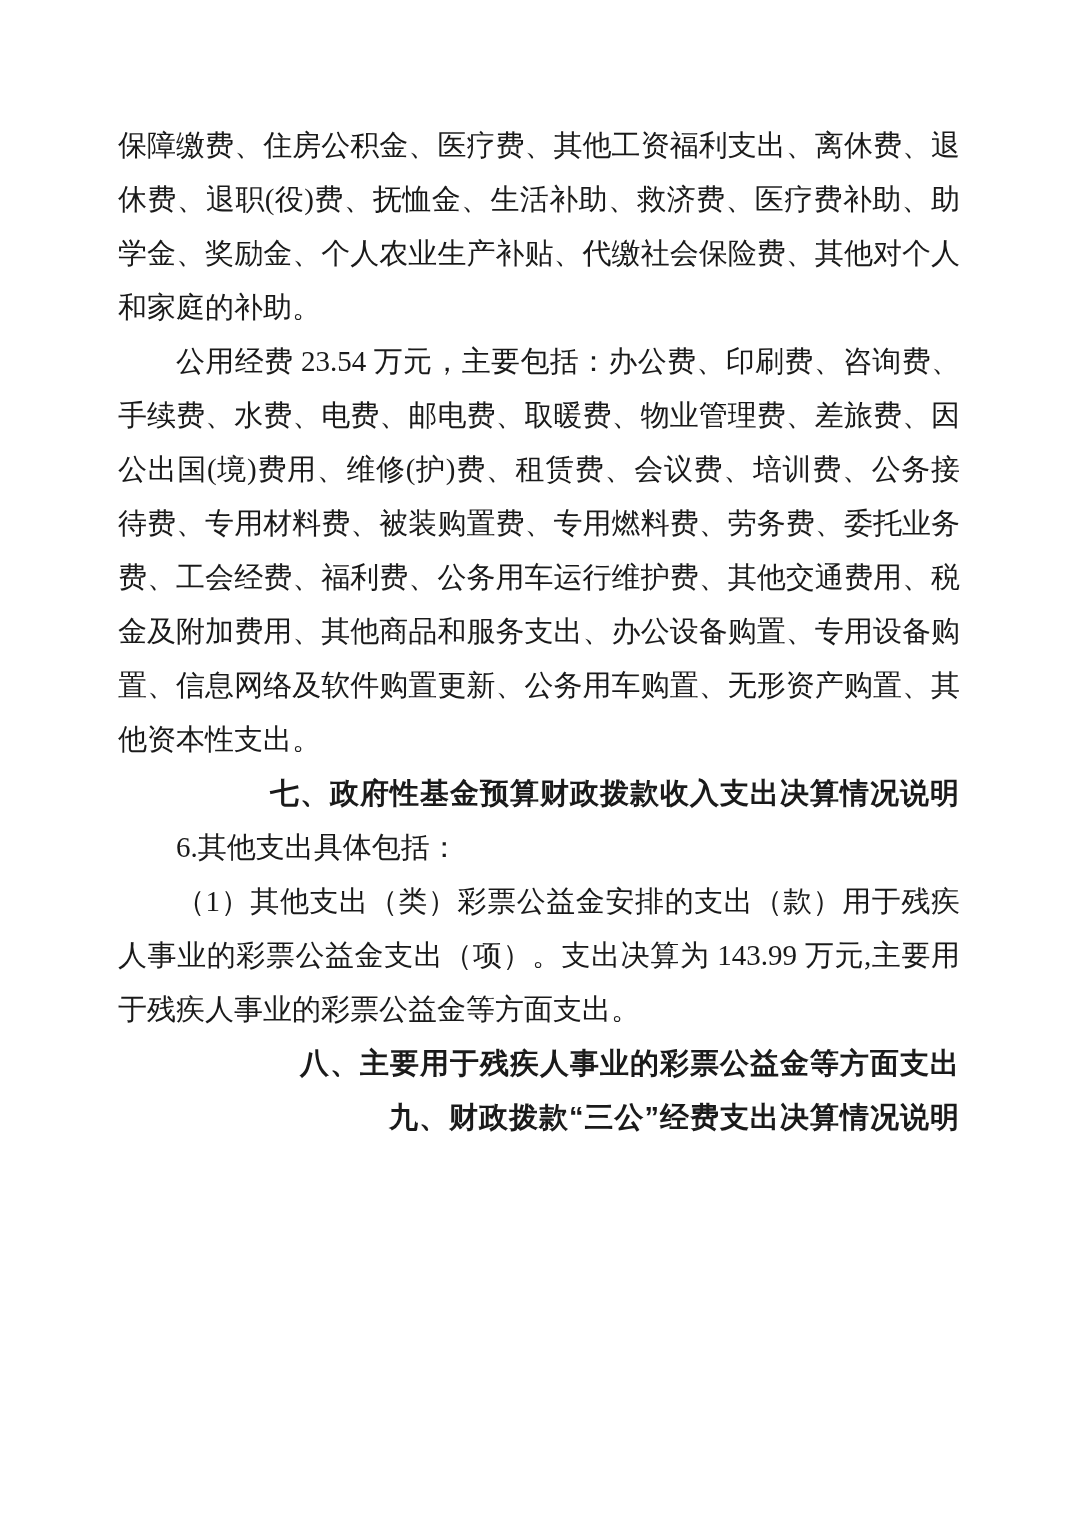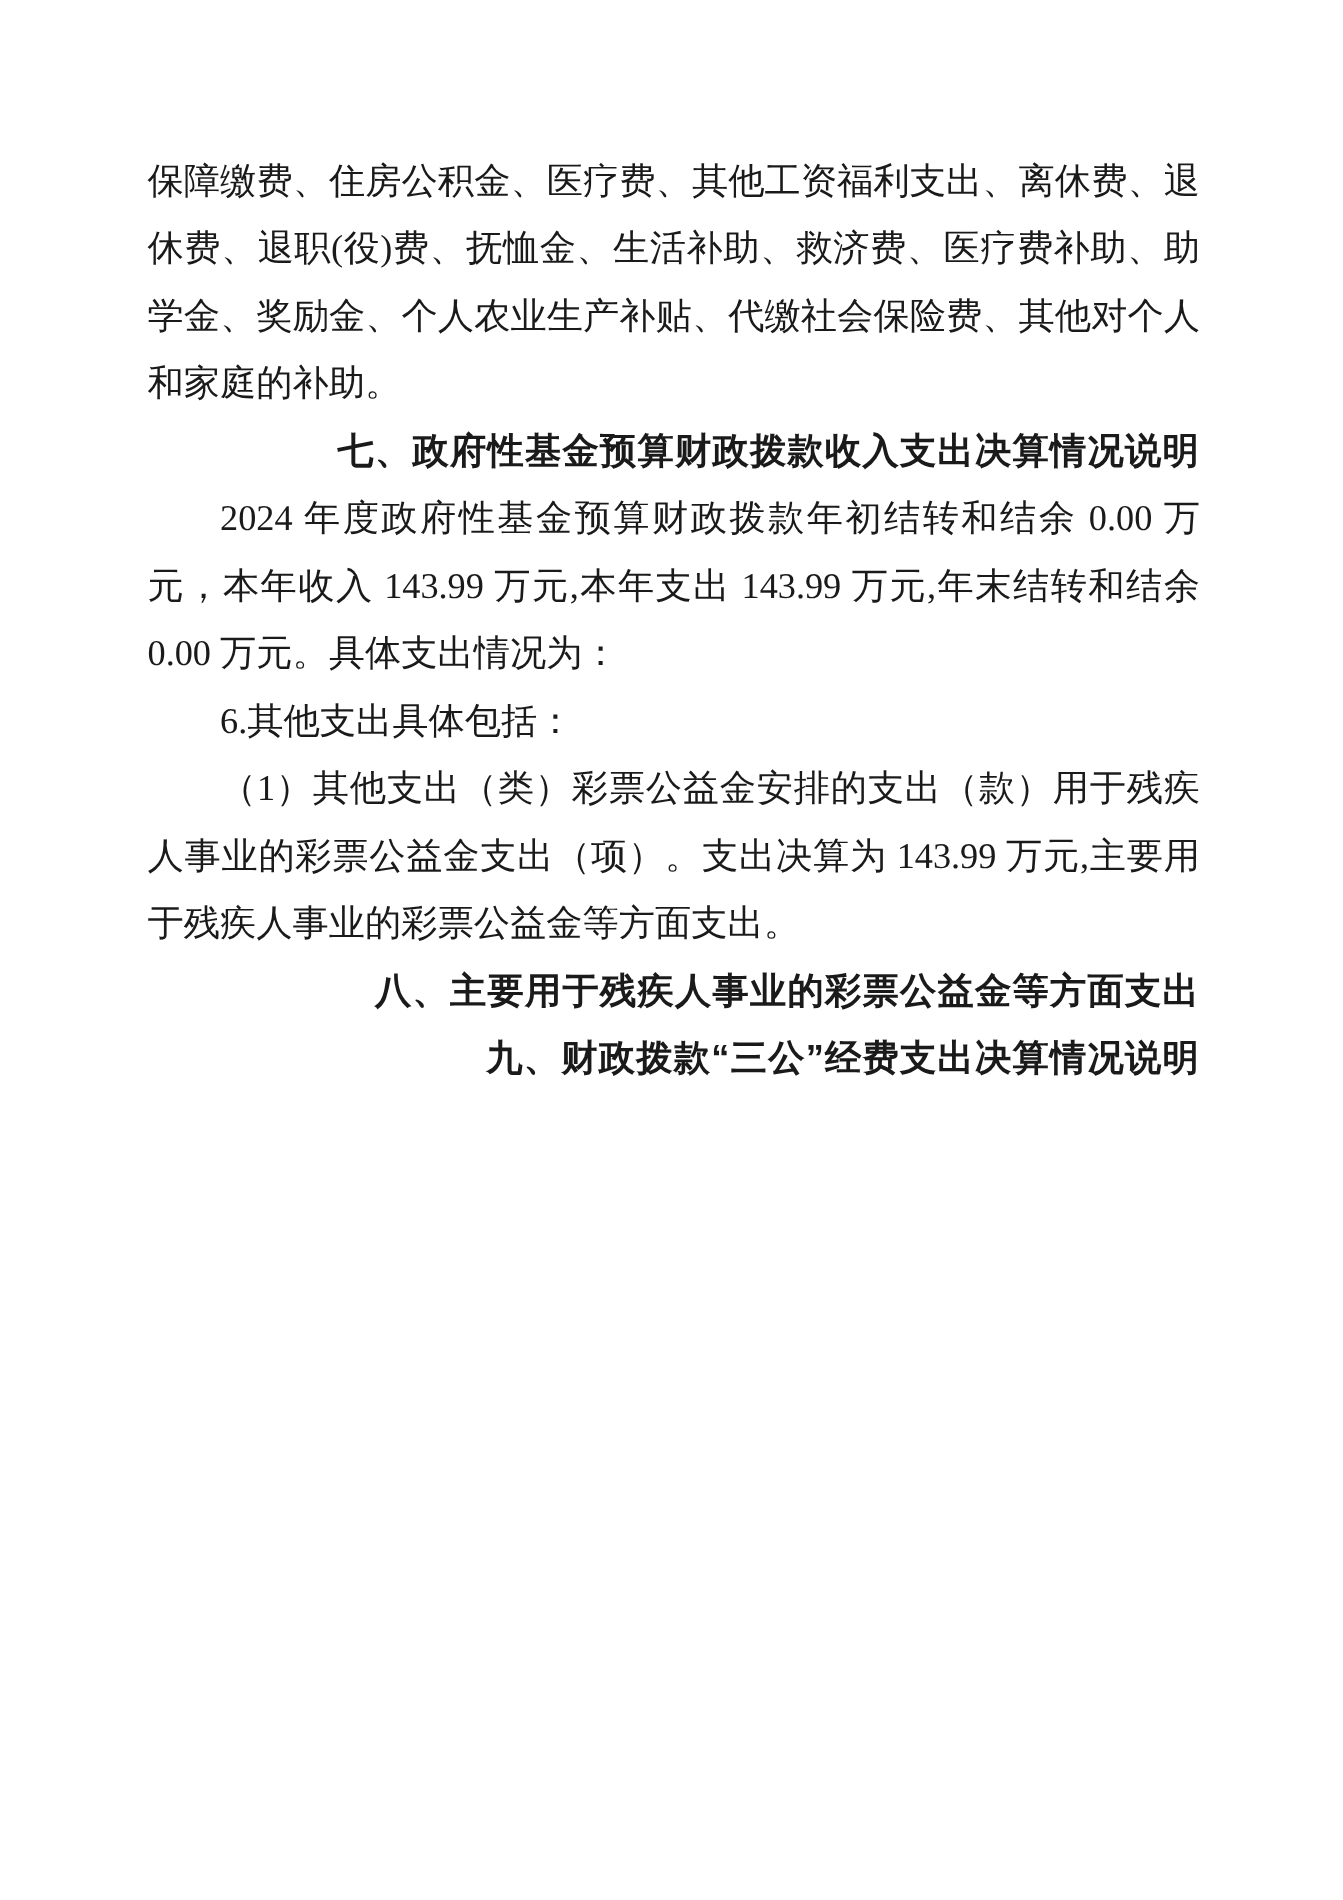--- a/index.html
+++ b/index.html
@@ -54,24 +54,24 @@
   }
 </style>
 </head>
 <body>
 
 <div class="page">
   <div class="content">
 
     <p>保障缴费、住房公积金、医疗费、其他工资福利支出、离休费、退休费、退职(役)费、抚恤金、生活补助、救济费、医疗费补助、助学金、奖励金、个人农业生产补贴、代缴社会保险费、其他对个人和家庭的补助。</p>
 
+    <p class="para-indent">公用经费 23.54 万元，主要包括：办公费、印刷费、咨询费、手续费、水费、电费、邮电费、取暖费、物业管理费、差旅费、因公出国(境)费用、维修(护)费、租赁费、会议费、培训费、公务接待费、专用材料费、被装购置费、专用燃料费、劳务费、委托业务费、工会经费、福利费、公务用车运行维护费、其他交通费用、税金及附加费用、其他商品和服务支出、办公设备购置、专用设备购置、信息网络及软件购置更新、公务用车购置、无形资产购置、其他资本性支出。</p>
 
     <p class="heading">七、政府性基金预算财政拨款收入支出决算情况说明</p>
 
-    <p class="para-indent">2024 年度政府性基金预算财政拨款年初结转和结余 0.00 万元，本年收入 143.99 万元,本年支出 143.99 万元,年末结转和结余 0.00 万元。具体支出情况为：</p>
 
     <p class="para-indent">6.其他支出具体包括：</p>
 
     <p class="para-indent">（1）其他支出（类）彩票公益金安排的支出（款）用于残疾人事业的彩票公益金支出（项）。支出决算为 143.99 万元,主要用于残疾人事业的彩票公益金等方面支出。</p>
 
     <p class="heading">八、主要用于残疾人事业的彩票公益金等方面支出</p>
 
 
     <p class="heading">九、财政拨款“三公”经费支出决算情况说明</p>
 

